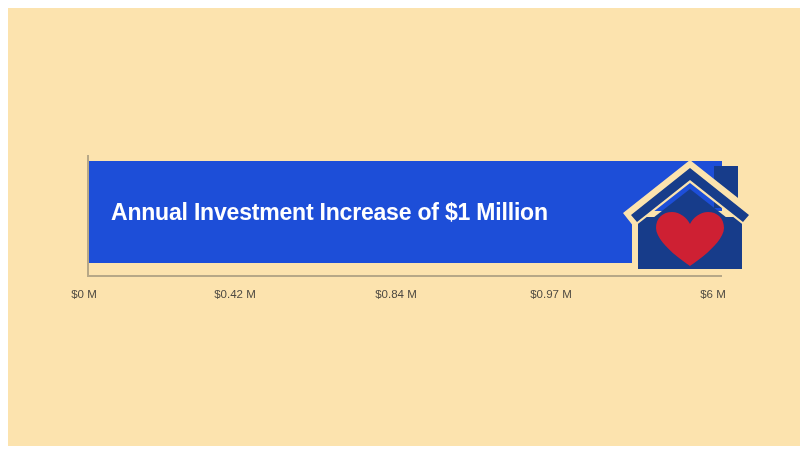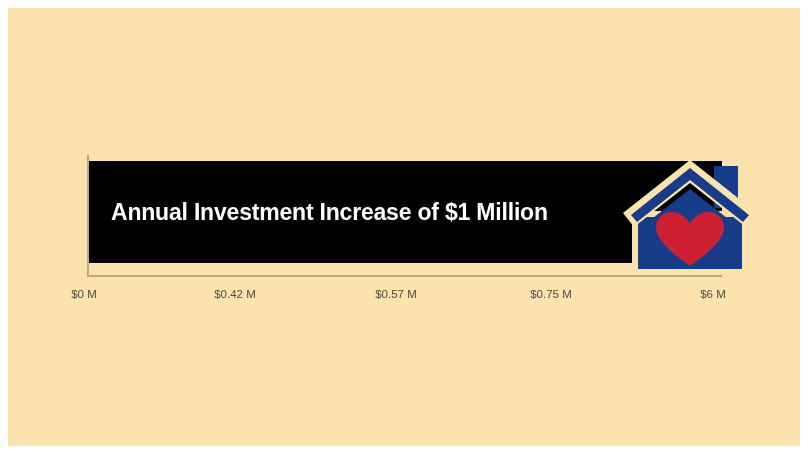--- a/index.html
+++ b/index.html
@@ -59,21 +59,21 @@
     background: #b7a887;
   }
 
   
   .bar {
     position: absolute;
     left: 81px;
     top: 153px;
     width: 633px;
     height: 102px;
-    background: #000000;
+    background: #1d4ed8;
   }
 
   .bar-label {
     position: absolute;
     left: 22px;
     top: 50%;
     transform: translateY(-50%);
     color: #ffffff;
     font-size: 23px;
     font-weight: bold;
@@ -154,20 +154,20 @@
                      C 77 62, 84 56, 92 56
                      C 101 56, 108 62, 108 72
                      C 108 88, 74 110, 74 110 Z" fill="#ce2033"></path>
           </g>
         </svg>
       </div>
 
       <div class="ticks">
         <span class="tick-label" style="left:76px">$0 M</span>
         <span class="tick-label" style="left:227px">$0.42 M</span>
-        <span class="tick-label" style="left:388px">$0.57 M</span>
-        <span class="tick-label" style="left:543px">$0.75 M</span>
+        <span class="tick-label" style="left:388px">$0.84 M</span>
+        <span class="tick-label" style="left:543px">$0.97 M</span>
         <span class="tick-label" style="left:705px">$6 M</span>
       </div>
 
     </div>
   </div>
 </div>
 
 </body></html>

